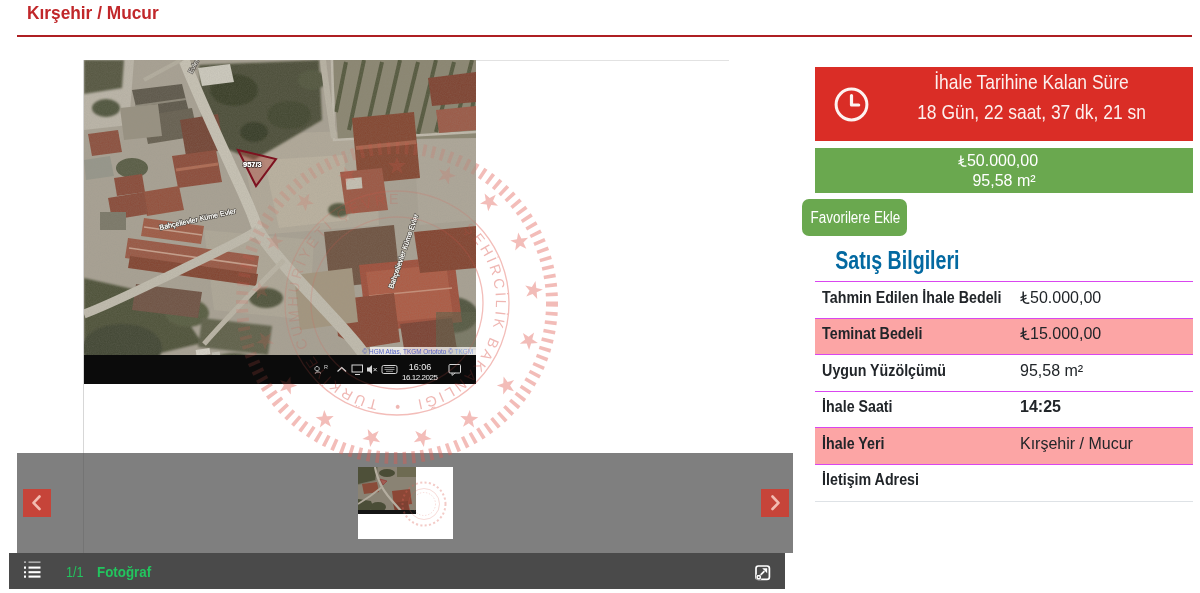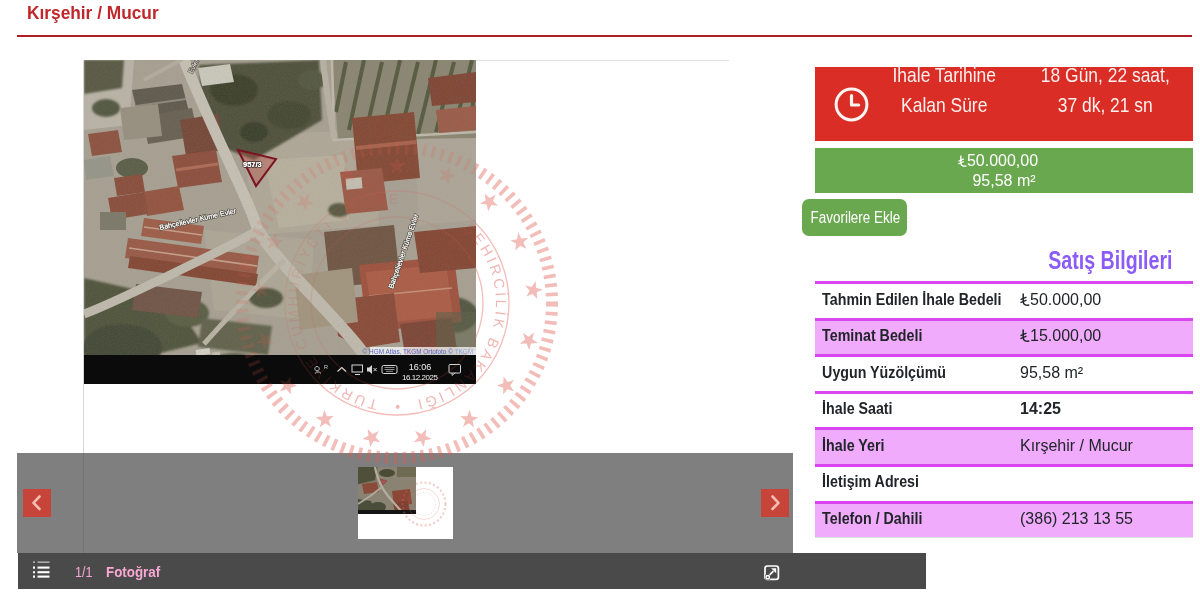--- a/index.html
+++ b/index.html
@@ -1,20 +1,20 @@
 <!DOCTYPE html>
 <html><head>
 <meta charset="utf-8">
 <style>
   * { margin:0; padding:0; box-sizing:border-box; }
   html,body { width:1200px; height:593px; background:#fff; overflow:hidden;
     font-family:"Liberation Sans", sans-serif; position:relative; -webkit-font-smoothing:antialiased; }
   .abs { position:absolute; }
-  .row { display:flex; height:36.6px; border-top:3px solid #d946ef; align-items:flex-start; padding-top:6.5px; }
-  .row.g { background:#f0abfc; }
+  .row { display:flex; height:36.6px; border-top:1px solid #d946ef; align-items:flex-start; padding-top:6.5px; }
+  .row.g { background:#fca5a5; }
   .lbl { width:197px; padding-left:8px; font-weight:bold; flex-shrink:0; white-space:nowrap; transform:scaleX(.89); transform-origin:0 50%; }
   .val { padding-left:8px; }
   .val.b { font-weight:bold; }
   svg.tl { vertical-align:-1px; }
 </style>
 </head>
 <body>
 
 <div class="abs" style="left:27px;top:1.5px;font-size:19px;font-weight:bold;color:#c1272a;transform:scaleX(.91);transform-origin:0 50%;">Kırşehir / Mucur</div>
 <div class="abs" style="left:17px;top:35px;width:1175px;height:2px;background:#ae1f23;"></div>
@@ -269,21 +269,21 @@
         <g fill="none" stroke="#dd6459" opacity="0.33">
           <circle cx="66" cy="37" r="21.5" stroke-width="2" stroke-dasharray="2.1 2.3"></circle>
           <circle cx="66" cy="37" r="15.5" stroke-width="0.7"></circle>
           <circle cx="66" cy="37" r="11.5" stroke-width="0.7" stroke-dasharray="1.4 1.7"></circle>
         </g>
       </svg>
     </div>
   </div>
 </div>
 
-<div class="abs" style="left:18px;top:553px;width:908px;height:36px;background:#4a4a4a;color:#f9a8d4;z-index:3;">
+<div class="abs" style="left:9px;top:553px;width:776px;height:36px;background:#4a4a4a;color:#22c55e;z-index:3;">
   <svg class="abs" style="left:14.5px;top:6.5px;" width="17" height="19" viewBox="0 0 17 19">
     <g stroke="#a9a9a9" stroke-width="1.7">
       <line x1="0" y1="2.2" x2="2" y2="2.2"></line>
         <line x1="4.5" y1="2.2" x2="16.5" y2="2.2"></line>
     </g>
     <g stroke="#fff" stroke-width="2.1">
       <line x1="0" y1="7.6" x2="2" y2="7.6"></line>
         <line x1="4.5" y1="7.6" x2="16.5" y2="7.6"></line>
       <line x1="0" y1="12.2" x2="2" y2="12.2"></line>
         <line x1="4.5" y1="12.2" x2="16.5" y2="12.2"></line>
@@ -300,37 +300,37 @@
     <rect x="1.2" y="9.7" width="5" height="5" fill="#4a4a4a"></rect>
     <rect x="2.2" y="10.7" width="3" height="3" rx="0.6" fill="none" stroke="#fff" stroke-width="1.5"></rect>
   </svg>
 </div>
 
 <div class="abs" style="left:815px;top:67px;width:378px;height:74px;background:#da2d26;">
   <svg class="abs" style="left:19px;top:20px;" width="35" height="35" viewBox="0 0 35 35">
     <circle cx="17.5" cy="17.5" r="15.4" fill="none" stroke="#fdf3f1" stroke-width="3"></circle>
     <path d="M17.5 8.6 V18 H24.7" fill="none" stroke="#fdf3f1" stroke-width="3.2" stroke-linecap="round" stroke-linejoin="round"></path>
   </svg>
-  <div class="abs" style="left:55px;top:-7px;width:323px;height:74px;display:flex;flex-direction:row;justify-content:center;text-align:center;color:#fcf0ee;font-size:21px;">
+  <div class="abs" style="left:55px;top:-7px;width:323px;height:74px;display:flex;flex-direction:column;justify-content:center;text-align:center;color:#fcf0ee;font-size:21px;">
     <div style="line-height:30px;transform:scaleX(.83);">İhale Tarihine Kalan Süre</div>
     <div style="line-height:30px;transform:scaleX(.83);">18 Gün, 22 saat, 37 dk, 21 sn</div>
   </div>
 </div>
 
 <div class="abs" style="left:815px;top:148px;width:378px;height:45px;background:#6aa84f;color:#fff;text-align:center;font-size:16px;display:flex;flex-direction:column;justify-content:center;">
   <div style="line-height:20px;margin-left:-12px;"><svg class="tl" width="9" height="12" viewBox="0 0 10 13">
         <path d="M3.2 0.5 V8.6 C3.2 11.4 5.4 12.6 9.3 12.1" fill="none" stroke="currentColor" stroke-width="1.5"></path>
         <path d="M0.5 6.7 L6.5 4.1 M0.5 9.7 L6.5 7.1" fill="none" stroke="currentColor" stroke-width="1.3"></path>
       </svg>50.000,00</div>
   <div style="line-height:20px;">95,58 m²</div>
 </div>
 
 <div class="abs" style="left:802px;top:199px;width:105px;height:37px;background:#6aa84f;border-radius:7px;color:#fff;text-align:center;line-height:37px;font-size:16px;"><span style="display:inline-block;transform:scaleX(.84);white-space:nowrap;">Favorilere Ekle</span></div>
 
-<div class="abs" style="left:815px;top:245px;width:378px;text-align:right;font-size:26px;font-weight:bold;color:#8b5cf6;"><span style="display:inline-block;transform:scaleX(.755);">Satış Bilgileri</span></div>
+<div class="abs" style="left:815px;top:245px;width:378px;text-align:left;font-size:26px;font-weight:bold;color:#0369a1;"><span style="display:inline-block;transform:scaleX(.755);">Satış Bilgileri</span></div>
 
 <div class="abs" style="left:815px;top:281px;width:378px;font-size:16px;color:#212529;">
   <div class="row">
       <div class="lbl">Tahmin Edilen İhale Bedeli</div>
       <div class="val"><svg class="tl" width="10" height="13" viewBox="0 0 10 13">
           <path d="M3.2 0.5 V8.6 C3.2 11.4 5.4 12.6 9.3 12.1" fill="none" stroke="currentColor" stroke-width="1.5"></path>
           <path d="M0.5 6.7 L6.5 4.1 M0.5 9.7 L6.5 7.1" fill="none" stroke="currentColor" stroke-width="1.3"></path>
         </svg>50.000,00</div>
     </div>
   <div class="row g">
@@ -348,18 +348,14 @@
       <div class="lbl">İhale Saati</div>
       <div class="val b">14:25</div>
     </div>
   <div class="row g">
       <div class="lbl">İhale Yeri</div>
       <div class="val">Kırşehir / Mucur</div>
     </div>
   <div class="row">
       <div class="lbl">İletişim Adresi</div>
     </div>
-  <div class="row g">
-      <div class="lbl">Telefon / Dahili</div>
-      <div class="val">(386) 213 13 55</div>
-    </div>
   <div style="border-top:1px solid #dee2e6;"></div>
 </div>
 
 </body></html>

